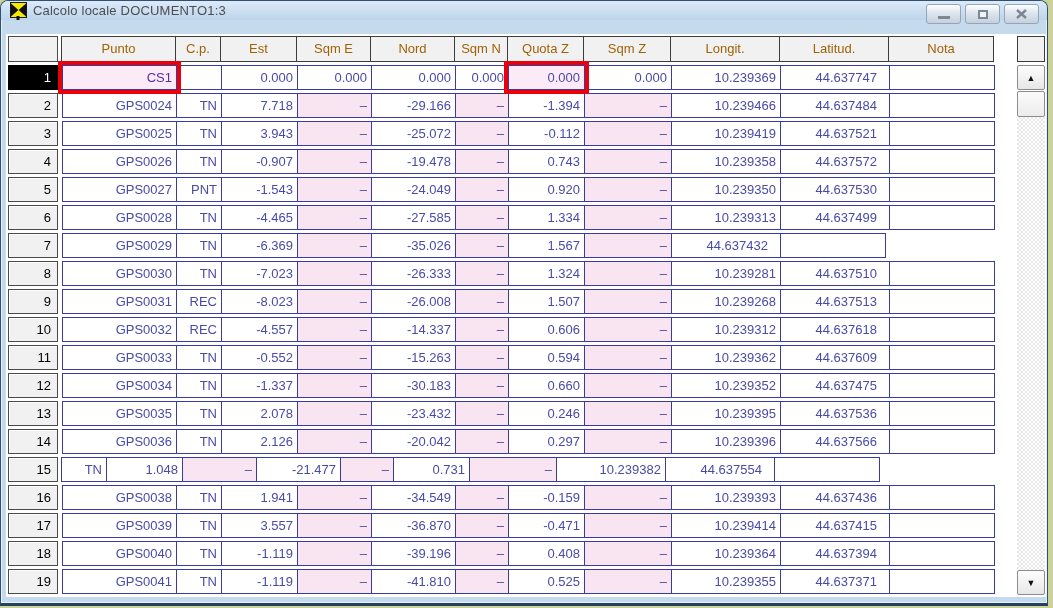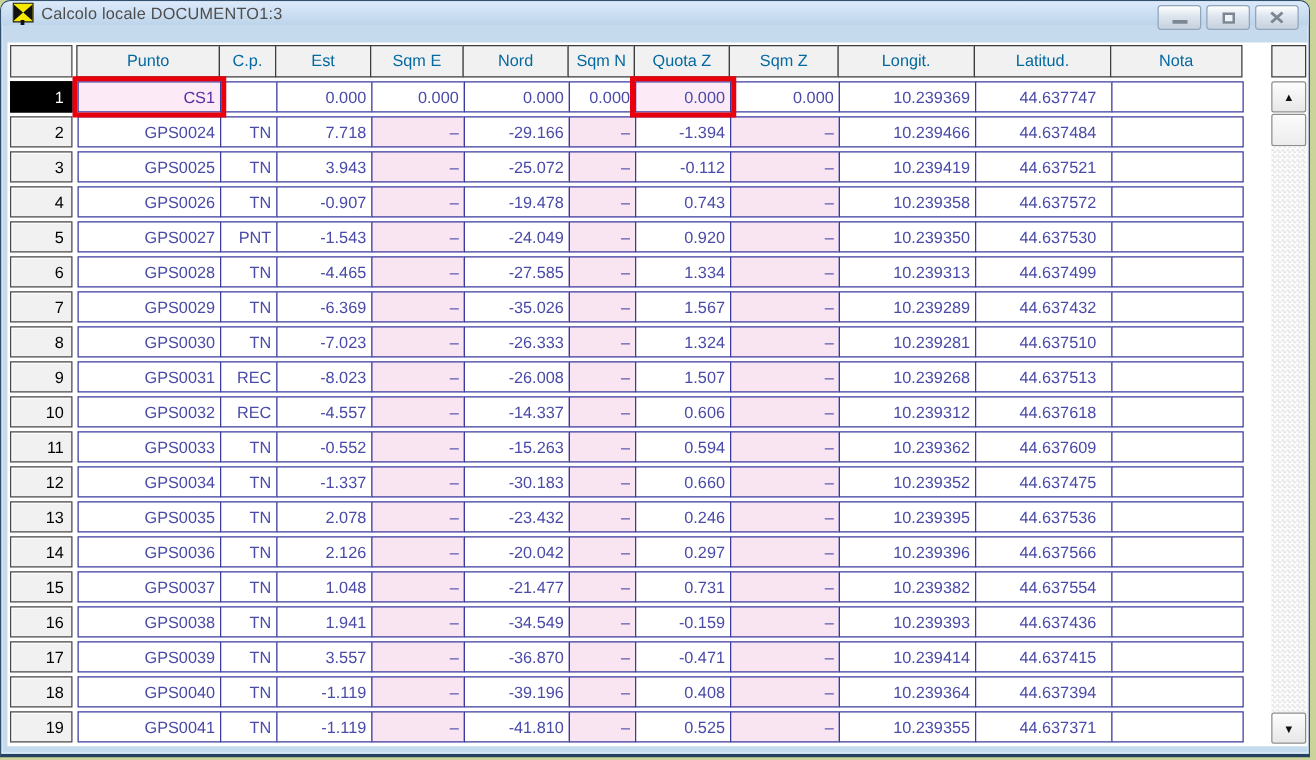--- a/index.html
+++ b/index.html
@@ -70,21 +70,21 @@
   .c9{width:110px;}
   .c10{width:110px;}
   .c11{width:106px;}
   .gap-after{margin-right:4px;}
   .hcell,.cell,.rowhdr{
     box-sizing:border-box;
     font-size:13px;line-height:23px;
     overflow:hidden;white-space:nowrap;
   }
   .hcell{
-    background:#f1f1f1;color:#0369a1;
+    background:#f1f1f1;color:#a16207;
     border:1px solid #3c3c3c;
     text-align:center;line-height:24px;
     margin-left:-1px;
   }
   .hcell.c0{margin-left:0;border-color:#4a4a4a;}
   .rowhdr{
     background:#f1f1f1;color:#000;
     border:1px solid #4a4a4a;
     text-align:right;padding-right:6px;
     box-shadow:inset 1px 1px 0 #ffffff;
@@ -267,21 +267,20 @@
           <div class="grid-row">
             <div class="rowhdr c0 gap-after">7</div>
             <div class="cell c1 first al">GPS0029</div>
             <div class="cell c2 al">TN</div>
             <div class="cell c3">-6.369</div>
             <div class="cell c4 pink">–</div>
             <div class="cell c5">-35.026</div>
             <div class="cell c6 pink">–</div>
             <div class="cell c7">1.567</div>
             <div class="cell c8 pink">–</div>
-            <div class="cell c9">10.239289</div>
             <div class="cell c10">44.637432</div>
             <div class="cell c11 al"></div>
           </div>
           <div class="grid-row">
             <div class="rowhdr c0 gap-after">8</div>
             <div class="cell c1 first al">GPS0030</div>
             <div class="cell c2 al">TN</div>
             <div class="cell c3">-7.023</div>
             <div class="cell c4 pink">–</div>
             <div class="cell c5">-26.333</div>
@@ -371,21 +370,20 @@
             <div class="cell c5">-20.042</div>
             <div class="cell c6 pink">–</div>
             <div class="cell c7">0.297</div>
             <div class="cell c8 pink">–</div>
             <div class="cell c9">10.239396</div>
             <div class="cell c10">44.637566</div>
             <div class="cell c11 al"></div>
           </div>
           <div class="grid-row">
             <div class="rowhdr c0 gap-after">15</div>
-            <div class="cell c1 first al">GPS0037</div>
             <div class="cell c2 al">TN</div>
             <div class="cell c3">1.048</div>
             <div class="cell c4 pink">–</div>
             <div class="cell c5">-21.477</div>
             <div class="cell c6 pink">–</div>
             <div class="cell c7">0.731</div>
             <div class="cell c8 pink">–</div>
             <div class="cell c9">10.239382</div>
             <div class="cell c10">44.637554</div>
             <div class="cell c11 al"></div>

